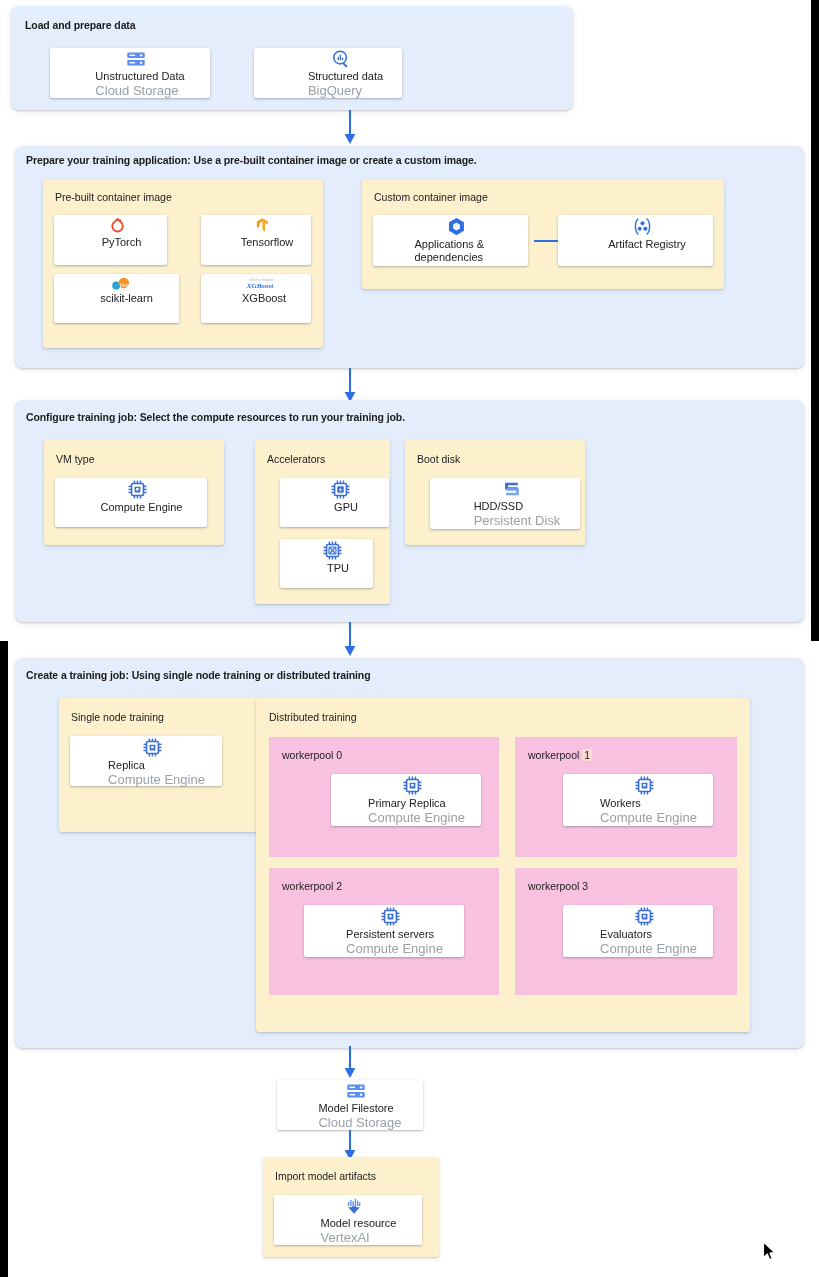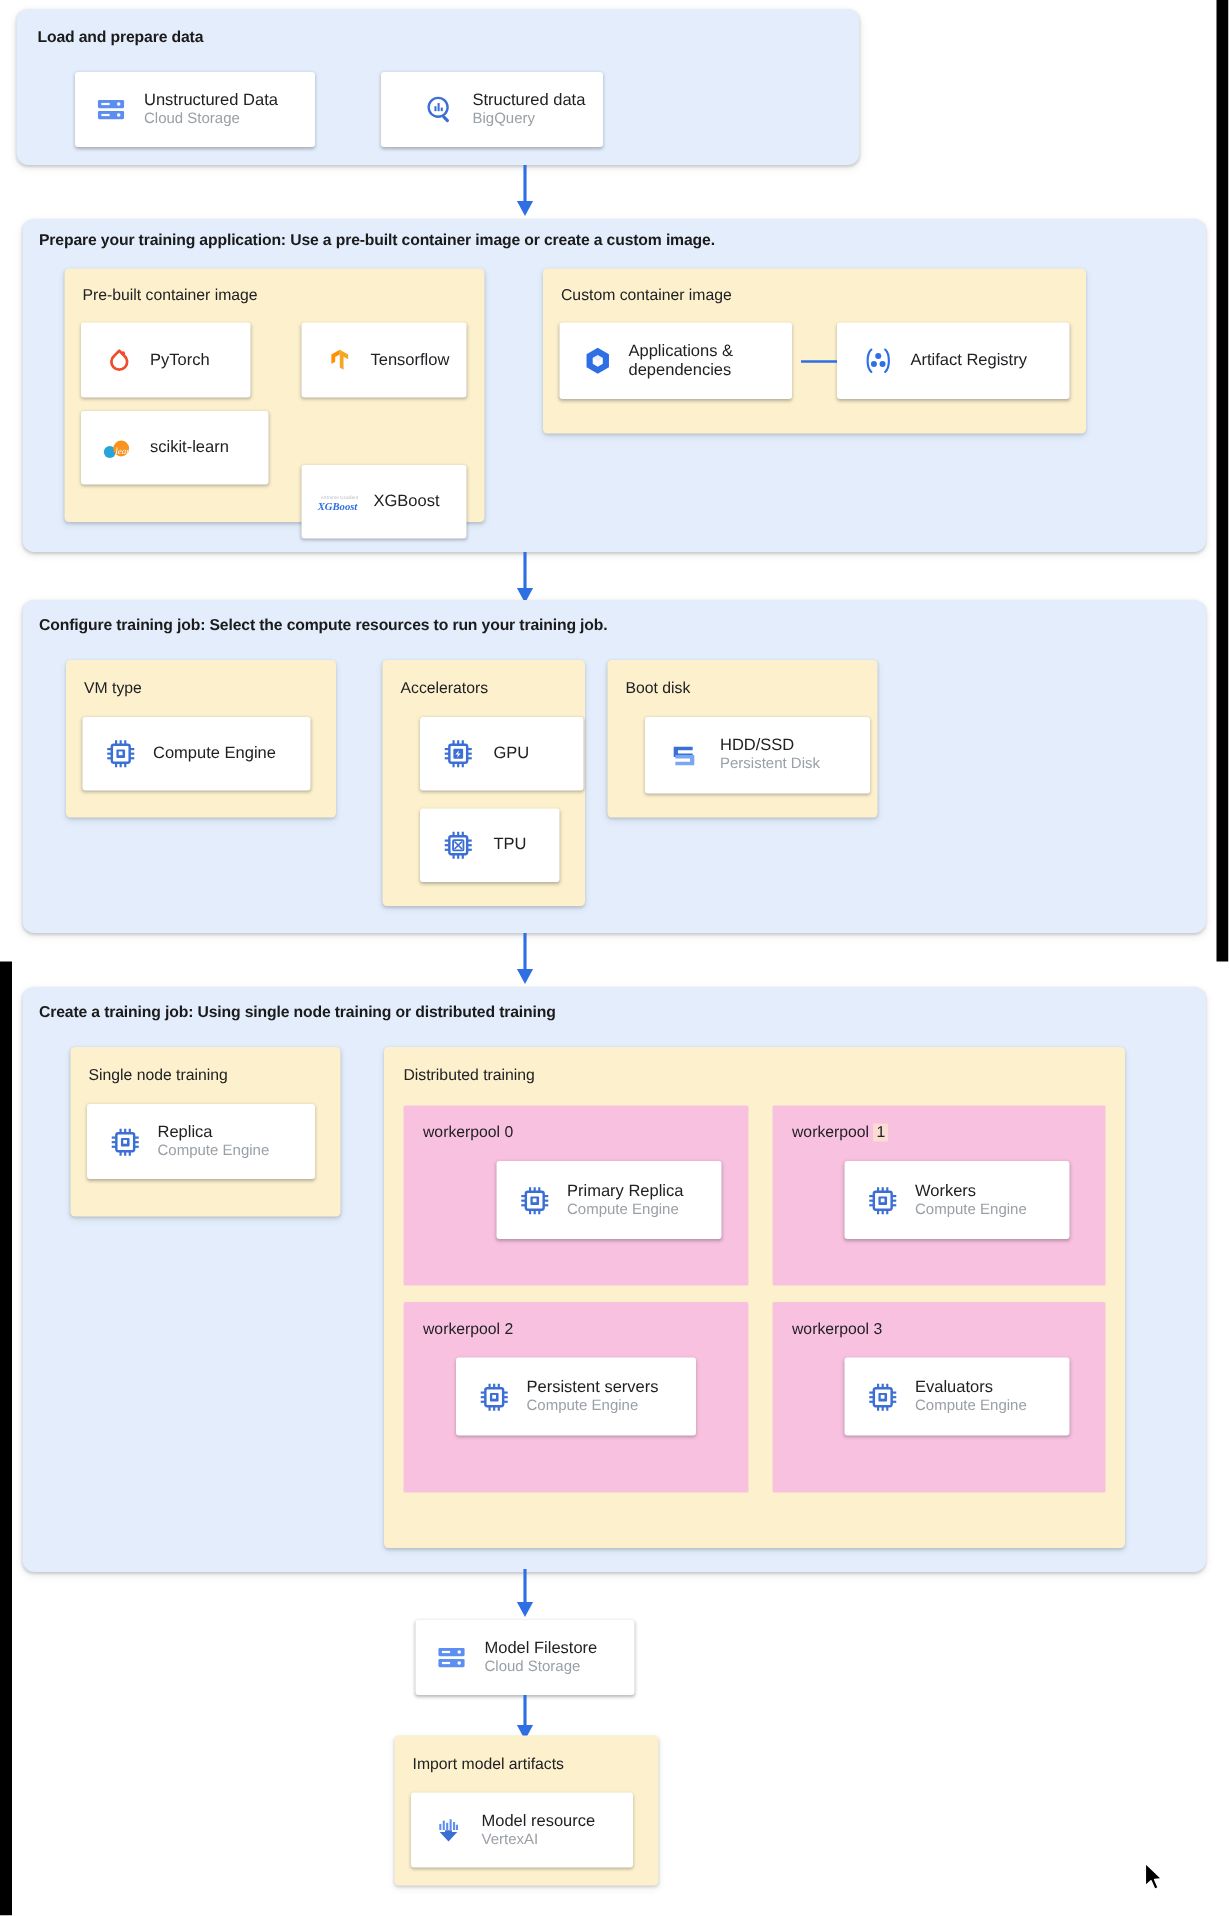--- a/index.html
+++ b/index.html
@@ -77,20 +77,21 @@
 
   
   .card {
     position: absolute;
     background: #ffffff;
     border-radius: 2px;
     box-shadow: 0 1px 2px rgba(60,64,67,.26), 0 1px 3px rgba(60,64,67,.14);
     display: flex;
     align-items: center;
     box-sizing: border-box;
+    flex-direction: column;
   }
   .card.stack::before,
   .card.stack::after {
     content: "";
     position: absolute;
     background: #ffffff;
     border-radius: 2px;
     box-shadow: 0 1px 2px rgba(60,64,67,.22), 0 1px 3px rgba(60,64,67,.12);
     z-index: -1;
   }
@@ -110,21 +111,21 @@
     line-height: 1.18;
     min-width: 0;
   }
   .card .t1 {
     font-size: 11px;
     color: #202124;
     white-space: nowrap;
   }
   .card .t1.wrap { white-space: normal; }
   .card .t2 {
-    font-size: 10px;
+    font-size: 13px;
     color: #9aa0a6;
     white-space: nowrap;
   }
 
   
   .conn { position: absolute; overflow: visible; }
 
   
   #cursor { position: absolute; left: 762px; top: 1241px; }
 </style>
@@ -215,21 +216,21 @@
             <circle cx="6.5" cy="13" r="5" fill="#29a4db"></circle>
             <circle cx="16" cy="10" r="6.6" fill="#f7931e"></circle>
             <text x="11" y="14.6" font-family="'Liberation Serif',serif" font-size="7.5" font-style="italic" fill="#ffffff">lear</text>
           </svg>
         </span>
         <span class="txt" style="margin-left:7px;">
           <span class="t1">scikit-learn</span>
         </span>
       </div>
 
-      <div class="card" style="left:158px; top:95px; width:110px; height:49px; padding-left:9px;margin-top:36px;">
+      <div class="card" style="left:158px; top:95px; width:110px; height:49px; padding-left:9px;">
         <span class="ico" style="width:32px;">
           <svg width="30" height="18" viewBox="0 0 40 22">
             <text x="4" y="8" font-family="'Liberation Sans',sans-serif" font-size="4.2" fill="#b8bcc2">eXtreme Gradient</text>
             <text x="1" y="17.5" font-family="'Liberation Serif',serif" font-size="9.5" font-weight="bold" font-style="italic" fill="#2f6fe4">XGBoost</text>
           </svg>
         </span>
         <span class="txt" style="margin-left:7px;">
           <span class="t1">XGBoost</span>
         </span>
       </div>
@@ -385,21 +386,21 @@
   </div>
 
   <svg class="conn" style="left:342px; top:622px;" width="16" height="36">
     <line x1="8" y1="0" x2="8" y2="26" stroke="#2f6fe4" stroke-width="2.1"></line>
     <path d="M8 34 L2.6 24 L13.4 24 Z" fill="#2f6fe4"></path>
   </svg>
 
   <div class="stage" style="left:15px; top:658px; width:789px; height:390px;text-decoration:underline;">
     <div class="stage-title" style="left:11px; top:11px;">Create a training job: Using single node training or distributed training</div>
 
-    <div class="group" style="left:32px; top:40px; width:180px; height:113px;">
+    <div class="group" style="left:44px; top:40px; width:180px; height:134px;padding-left:28px;">
       <div class="group-title" style="left:12px; top:13px;">Single node training</div>
       <div class="card" style="left:11px; top:38px; width:152px; height:50px; padding-left:12px;">
         <span class="ico" style="width:26px;">
           <svg width="23" height="23" viewBox="0 0 24 24">
             <rect x="5.8" y="5.8" width="12.4" height="12.4" rx="1.3" fill="none" stroke="#3b6fd4" stroke-width="1.7"></rect>
             <rect x="9" y="9" width="6" height="6" rx=".7" fill="#3b6fd4"></rect>
             <rect x="10.6" y="10.4" width="2.6" height="2.6" fill="#ffffff"></rect>
             <g fill="#3b6fd4">
               <rect x="8" y="2.6" width="1.5" height="2.9"></rect>
                 <rect x="11.2" y="2.6" width="1.5" height="2.9"></rect>

